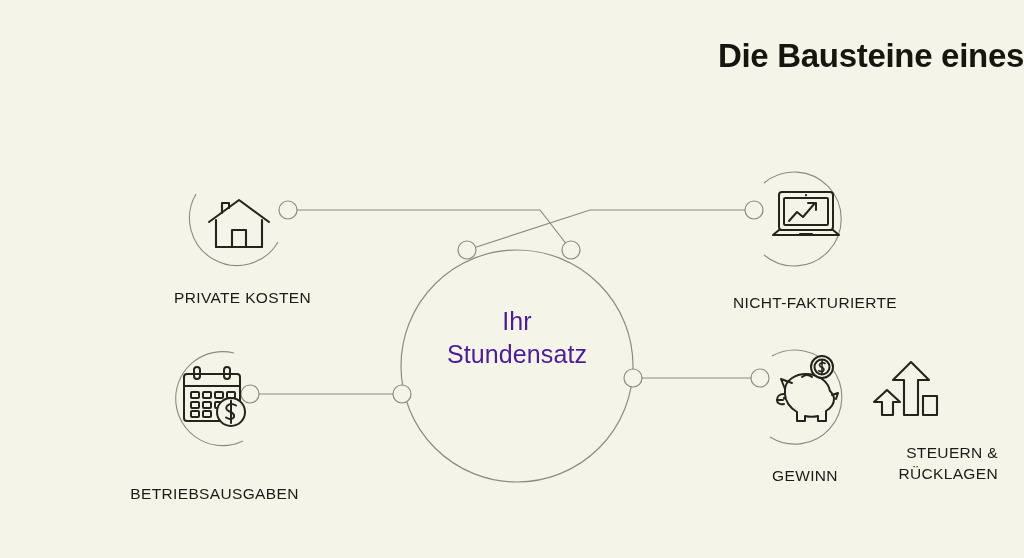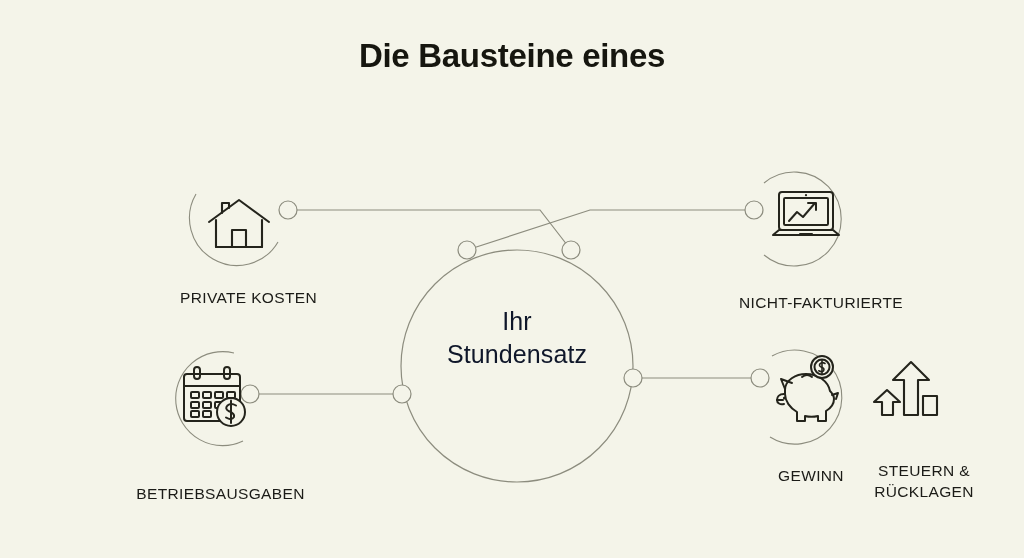--- a/index.html
+++ b/index.html
@@ -20,21 +20,21 @@
     position: absolute;
     inset: 0;
     width: 1024px;
     height: 558px;
   }
   .title-block {
     position: absolute;
     top: 36px;
     left: 0;
     width: 1024px;
-    text-align: center;
+    text-align: right;
     line-height: 1.22;
   }
   .title-line {
     display: block;
     font-size: 33px;
     font-weight: bold;
     letter-spacing: -0.3px;
     color: #16160f;
   }
   .center-label {
@@ -42,39 +42,38 @@
     left: 392px;
     top: 305px;
     width: 250px;
     text-align: center;
     line-height: 1.32;
   }
   .center-label span {
     display: block;
     font-size: 25px;
     font-weight: normal;
-    color: #0f172a;
+    color: #4c1d95;
     letter-spacing: 0.1px;
   }
   .node-label {
     position: absolute;
     text-align: center;
     font-size: 15.5px;
     letter-spacing: 0.35px;
     line-height: 1.35;
     color: #1b1b17;
     white-space: nowrap;
-    margin-left: 6px;
   }
   .node-label span { display: block; }
   #label-private-kosten { left: 130px; top: 288px; width: 225px; }
   #label-betriebsausgaben { left: 92px; top: 484px; width: 245px; }
   #label-nicht-fakturierte-zeit { left: 700px; top: 293px; width: 230px; }
   #label-gewinn { left: 740px; top: 466px; width: 130px; }
-  #label-steuern-ruecklagen { left: 838px; top: 461px; width: 160px; }
+  #label-steuern-ruecklagen { left: 838px; top: 443px; width: 160px; text-align: right; }
   svg { display: block; overflow: visible; }
 </style>
 </head>
 <body>
 
 <svg id="infographic" viewBox="0 0 1024 558">
 
   <circle cx="517" cy="366" r="116" fill="none" stroke="#8c8c7e" stroke-width="1.2"></circle>
 
   <path d="M 291 210 L 540 210 L 571 250" fill="none" stroke="#8c8c7e" stroke-width="1.2"></path>

